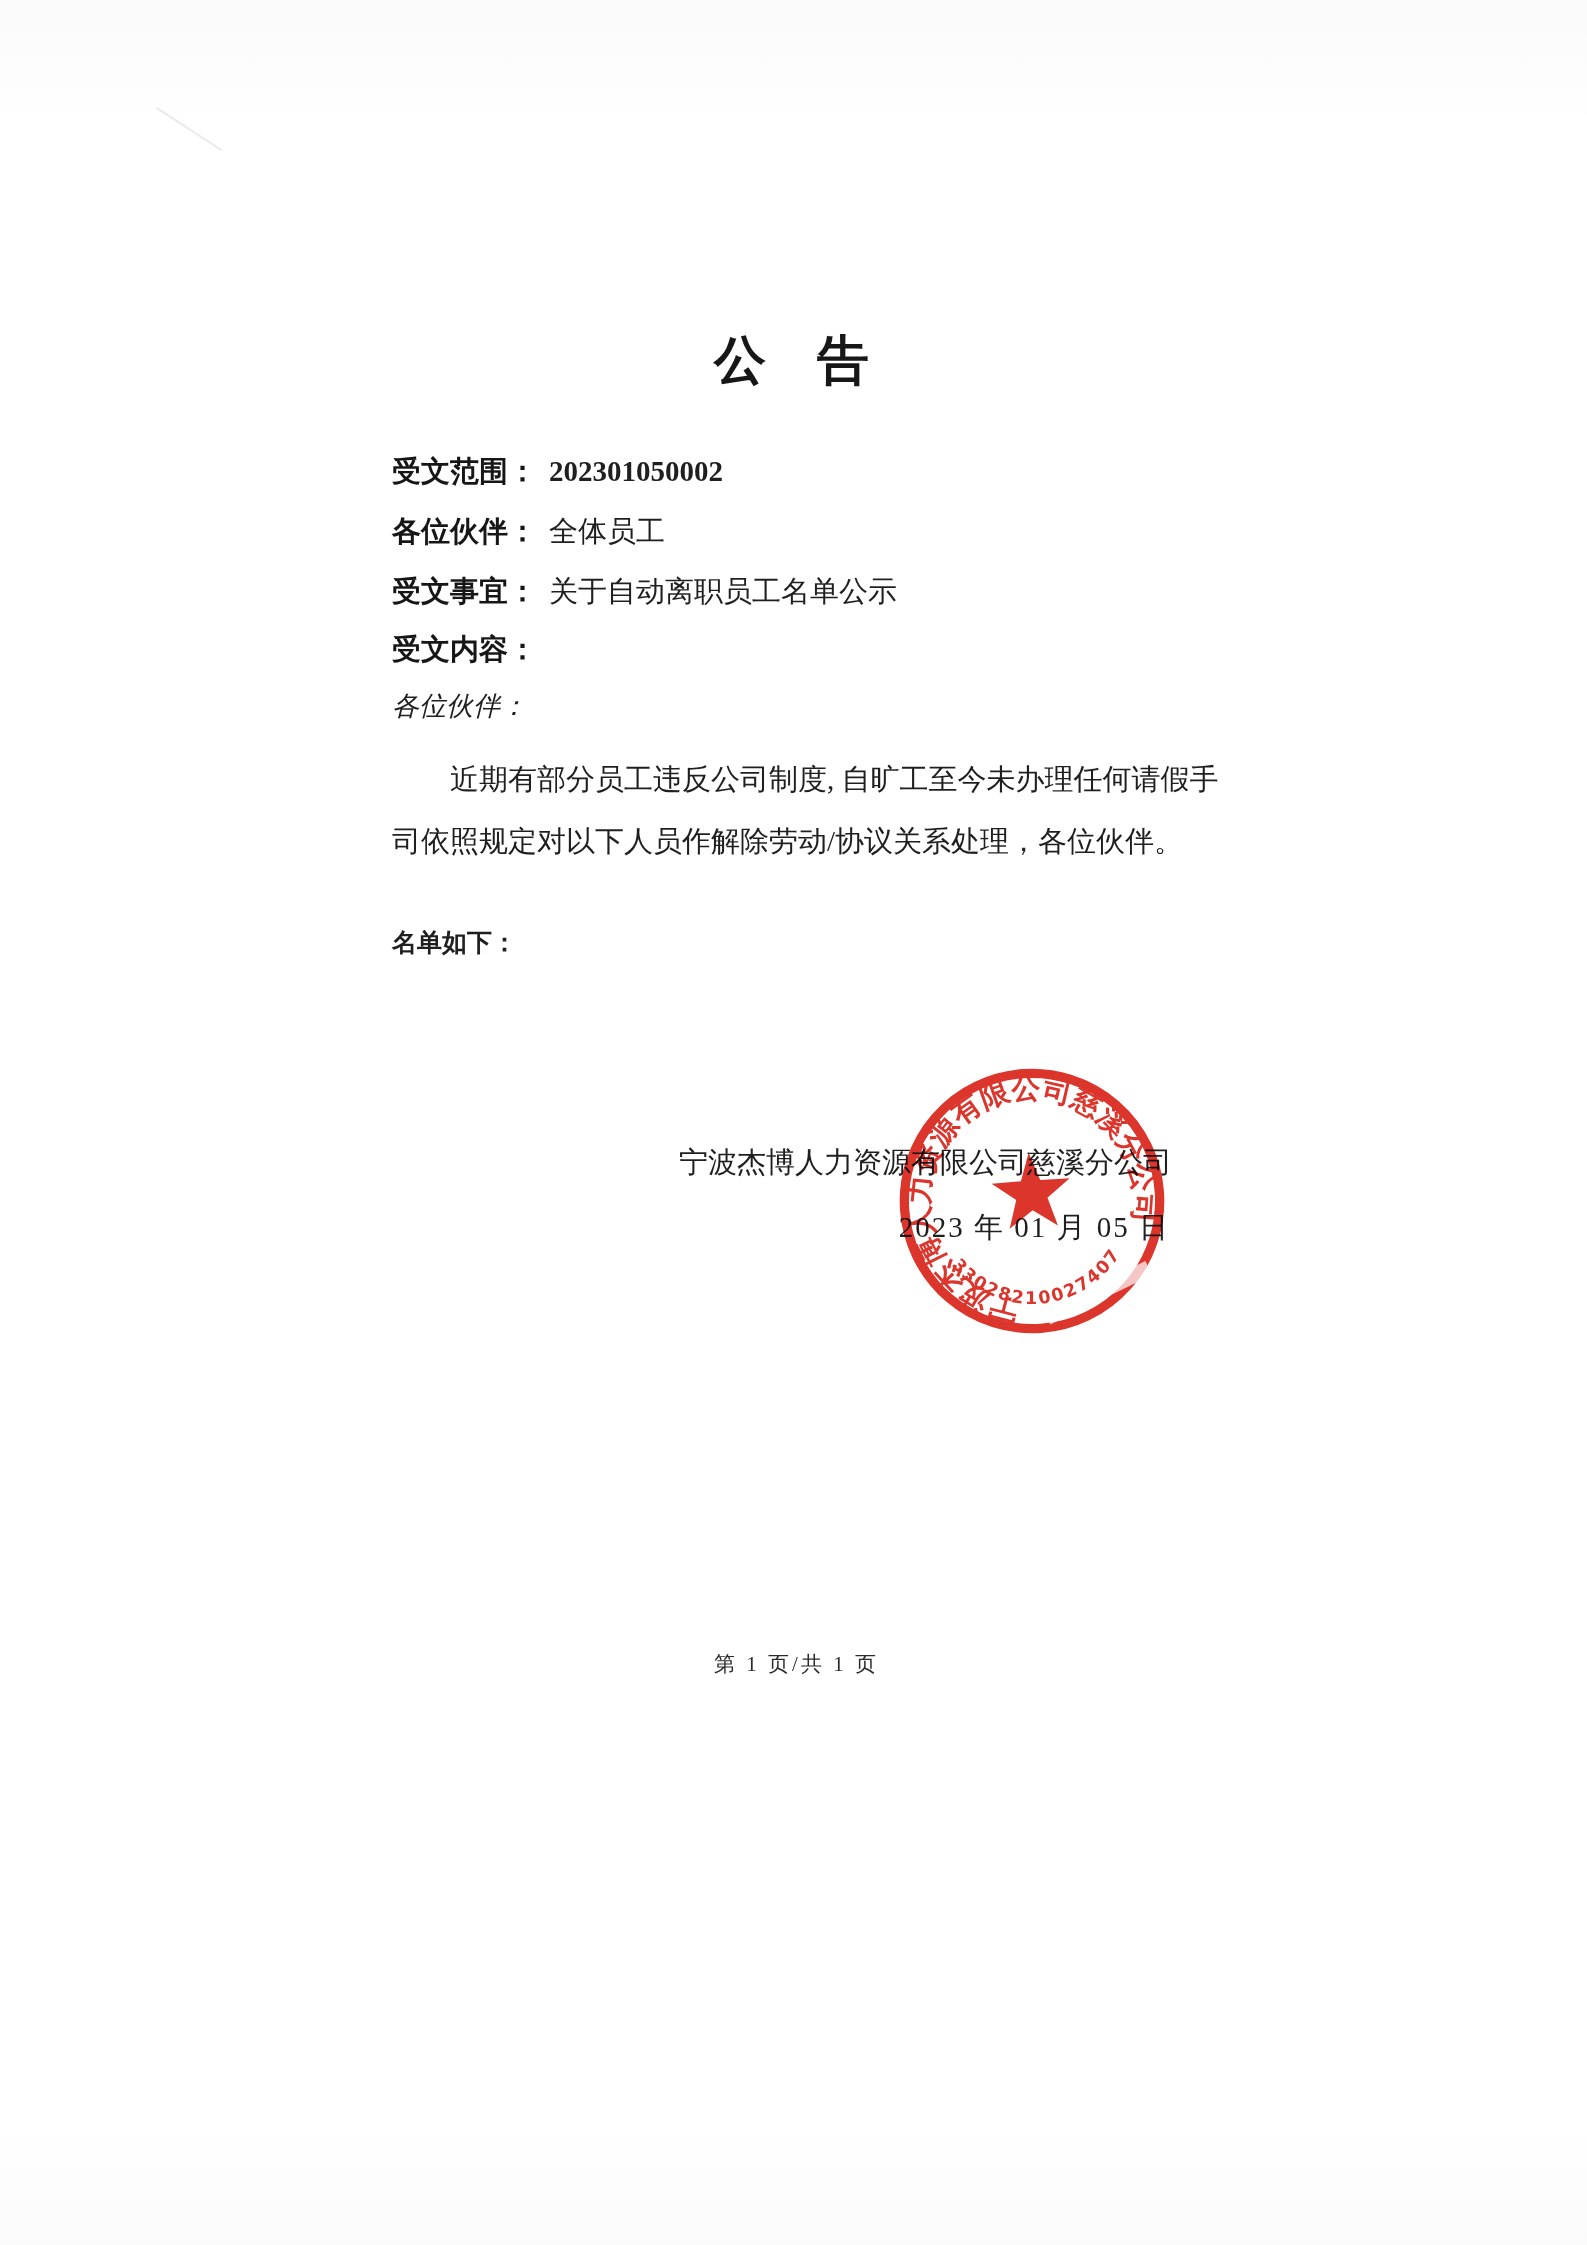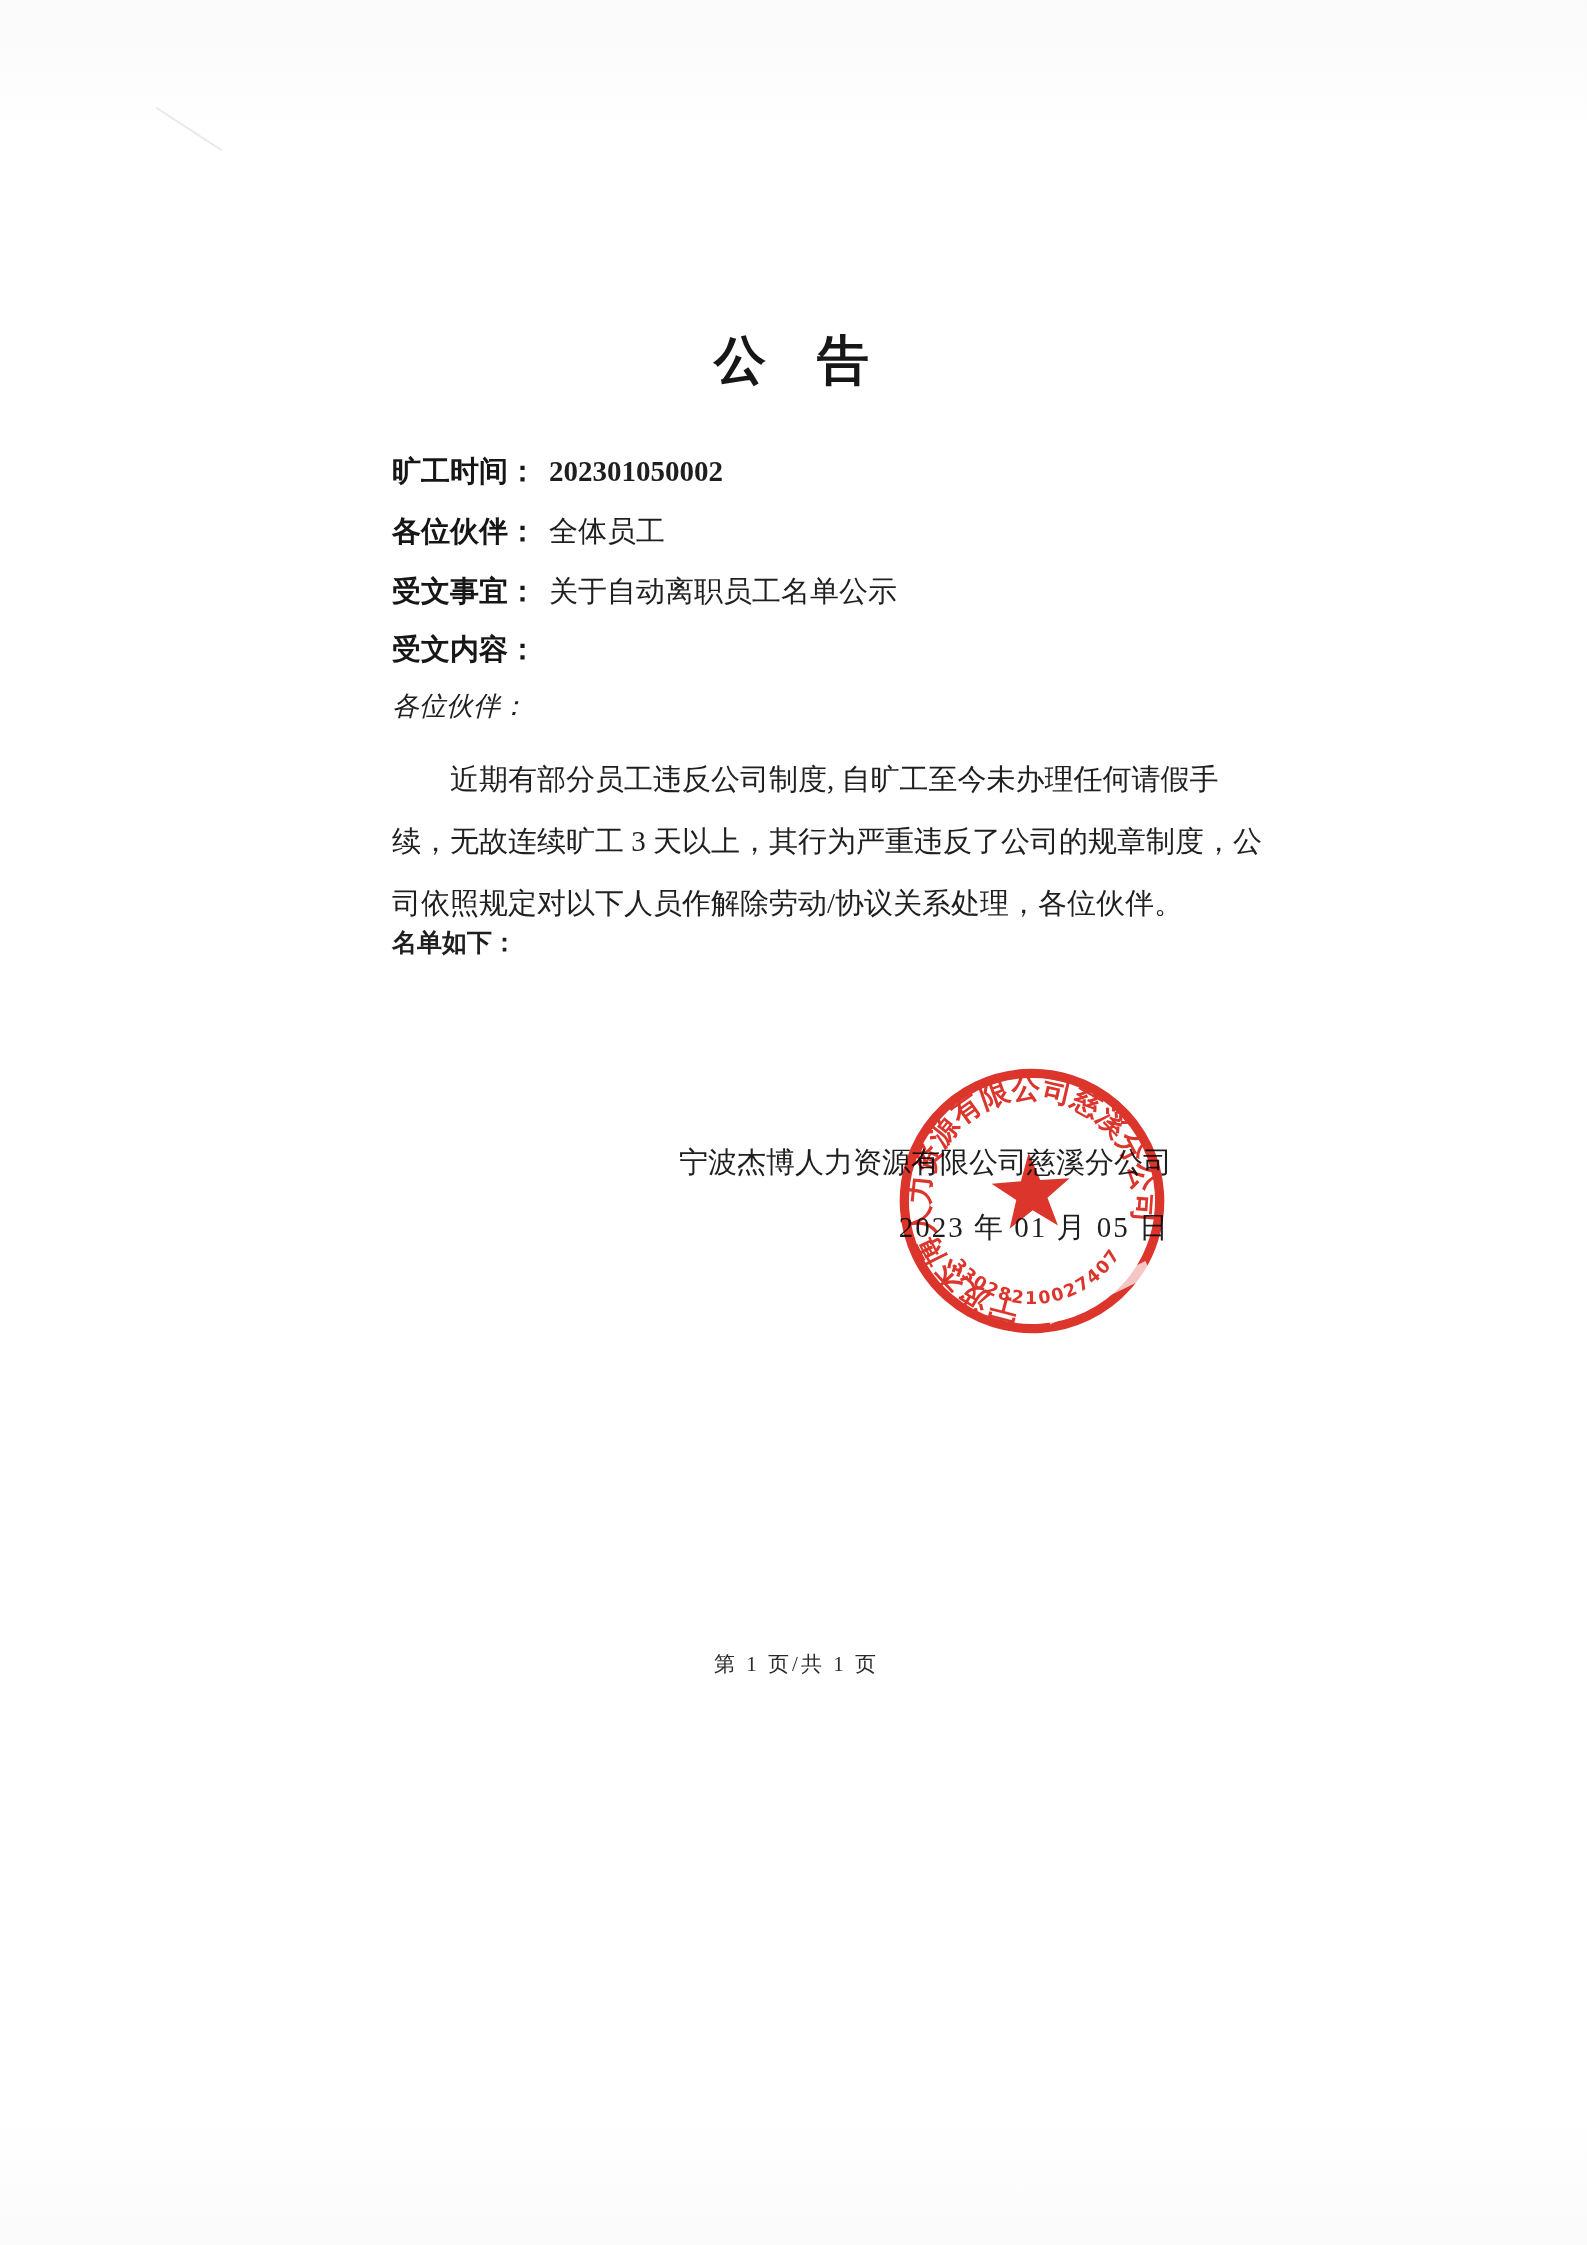--- a/index.html
+++ b/index.html
@@ -65,37 +65,36 @@
 </head>
 <body>
 
 <div class="page">
 
   <div class="scan-artifact"></div>
 
   <div class="doc-title">公 告</div>
 
   <div class="meta-line" style="top:452px;">
-    <span class="meta-label">旷工时间：</span><span class="meta-value bold">202301050002</span>
+    <span class="meta-label">受文范围：</span><span class="meta-value bold">202301050002</span>
   </div>
   <div class="meta-line" style="top:512px;">
     <span class="meta-label">各位伙伴：</span><span class="meta-value">全体员工</span>
   </div>
   <div class="meta-line" style="top:572px;">
     <span class="meta-label">受文事宜：</span><span class="meta-value">关于自动离职员工名单公示</span>
   </div>
   <div class="meta-line" style="top:630px;">
     <span class="meta-label">受文内容：</span><span class="meta-value"></span>
   </div>
 
   <div class="salutation">各位伙伴：</div>
 
   <div class="body-par">
     <div class="body-line indent">近期有部分员工违反公司制度, 自旷工至今未办理任何请假手</div>
-    <div class="body-line">续，无故连续旷工 3 天以上，其行为严重违反了公司的规章制度，公</div>
     <div class="body-line">司依照规定对以下人员作解除劳动/协议关系处理，各位伙伴。</div>
   </div>
 
   <div class="list-intro">名单如下：</div>
 
 
   <div class="company-sign">宁波杰博人力资源有限公司慈溪分公司</div>
   <div class="sign-date">2023 年 01 月 05 日</div>
 
   <svg class="seal" viewBox="0 0 270 270">

